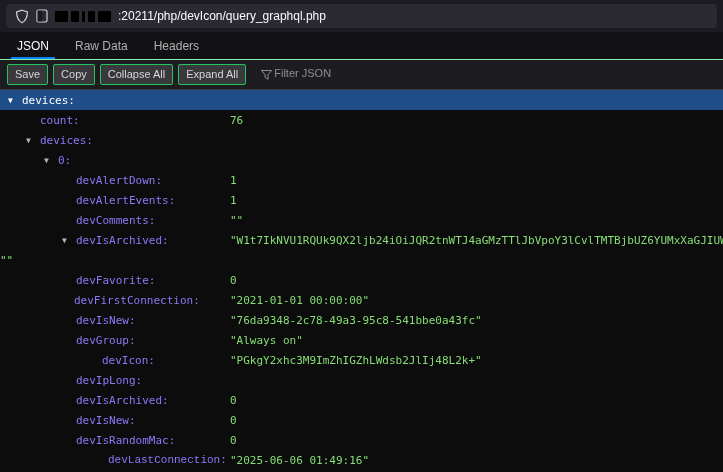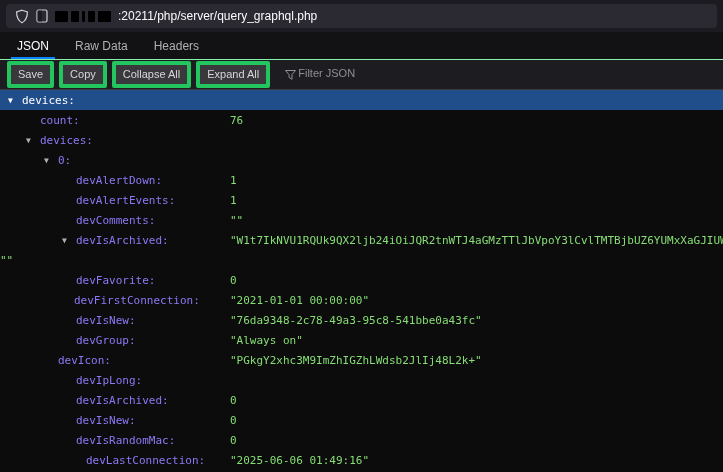--- a/index.html
+++ b/index.html
@@ -21,21 +21,21 @@
   .redaction{display:flex;align-items:center;gap:3px}
   .block{background:#000;height:11px;border-radius:1px;display:inline-block}
   .url-text{font-size:12px;color:var(--text);white-space:nowrap;overflow:hidden}
   
   .tabbar{height:28px;display:flex;align-items:stretch;background:#121215;border-bottom:1px solid #86efac;padding-left:4px}
   .tab{padding:0 13px;display:flex;align-items:center;font-size:12px;color:var(--dim);position:relative;cursor:default}
   .tab.active{color:var(--text)}
   .tab.active::after{content:"";position:absolute;left:7px;right:7px;bottom:0;height:2px;background:var(--accent)}
   
   .toolbar{height:30px;background:#1d1d21;border-bottom:1px solid var(--border);display:flex;align-items:center;padding:0 7px;gap:5px}
-  .tb-btn{background:#38383d;border:4px solid #22c55e;color:#d7d7db;font-size:11px;line-height:1;
+  .tb-btn{background:#38383d;border:1px solid #22c55e;color:#d7d7db;font-size:11px;line-height:1;
     padding:4px 7px;border-radius:2px;font-family:"Liberation Sans",sans-serif;cursor:default}
   .filter{display:flex;align-items:flex-start;gap:0;margin-left:10px}
   .filter input{background:transparent;border:none;outline:none;color:var(--faint);font-size:11px;width:130px;
     font-family:"Liberation Sans",sans-serif}
   .filter input::placeholder{color:var(--faint)}
   
   .json-tree{width:723px}
   .row{height:20px;display:flex;align-items:center;font:11px "DejaVu Sans Mono",monospace;white-space:nowrap}
   .keycell{width:230px;flex:0 0 230px;display:flex;align-items:center;overflow:hidden}
   .twisty{width:14px;flex:0 0 14px;font-size:8px;color:var(--dim)}
@@ -63,21 +63,21 @@
         <path d="M1.6 1.6 h4.4 v10.8 h-4.4 z" fill="#1c1b22"></path>
       </svg>
     </span>
     <span class="redaction">
         <span class="block" style="width: 13px;"></span>
         <span class="block" style="width: 8px;"></span>
         <span class="block" style="width: 3px;"></span>
         <span class="block" style="width: 7px;"></span>
         <span class="block" style="width: 13px;"></span>
       </span>
-    <span class="url-text">:20211/php/server/query_graphql.php</span>
+    <span class="url-text">:20211/php/devIcon/query_graphql.php</span>
   </div>
 </div>
 
 <div class="tabbar">
   <div class="tab active">JSON</div>
   <div class="tab">Raw Data</div>
   <div class="tab">Headers</div>
 </div>
 
 <div class="toolbar">
@@ -177,21 +177,21 @@
     <span class="val string">"76da9348-2c78-49a3-95c8-541bbe0a43fc"</span>
   </div>
     <div class="row">
     <span class="keycell" style="padding-left: 62px;">
       <span class="twisty hidden">▼</span>
       <span class="key">devGroup:</span>
     </span>
     <span class="val string">"Always on"</span>
   </div>
     <div class="row">
-    <span class="keycell" style="padding-left: 44px; text-align: right;">
+    <span class="keycell" style="padding-left: 88px; text-align: right;">
       <span class="twisty hidden">▼</span>
       <span class="key">devIcon:</span>
     </span>
     <span class="val string">"PGkgY2xhc3M9ImZhIGZhLWdsb2JlIj48L2k+"</span>
   </div>
     <div class="row">
     <span class="keycell" style="padding-left: 62px;">
       <span class="twisty hidden">▼</span>
       <span class="key">devIpLong:</span>
     </span>
@@ -211,19 +211,19 @@
     <span class="val number">0</span>
   </div>
     <div class="row">
     <span class="keycell" style="padding-left: 62px;">
       <span class="twisty hidden">▼</span>
       <span class="key">devIsRandomMac:</span>
     </span>
     <span class="val number">0</span>
   </div>
     <div class="row">
-    <span class="keycell" style="padding-left: 72px;">
+    <span class="keycell" style="padding-left: 94px; font-family: Liberation Mono, monospace;">
       <span class="twisty hidden">▼</span>
       <span class="key">devLastConnection:</span>
     </span>
     <span class="val string">"2025-06-06 01:49:16"</span>
   </div>
   </div>
 
 </body></html>

